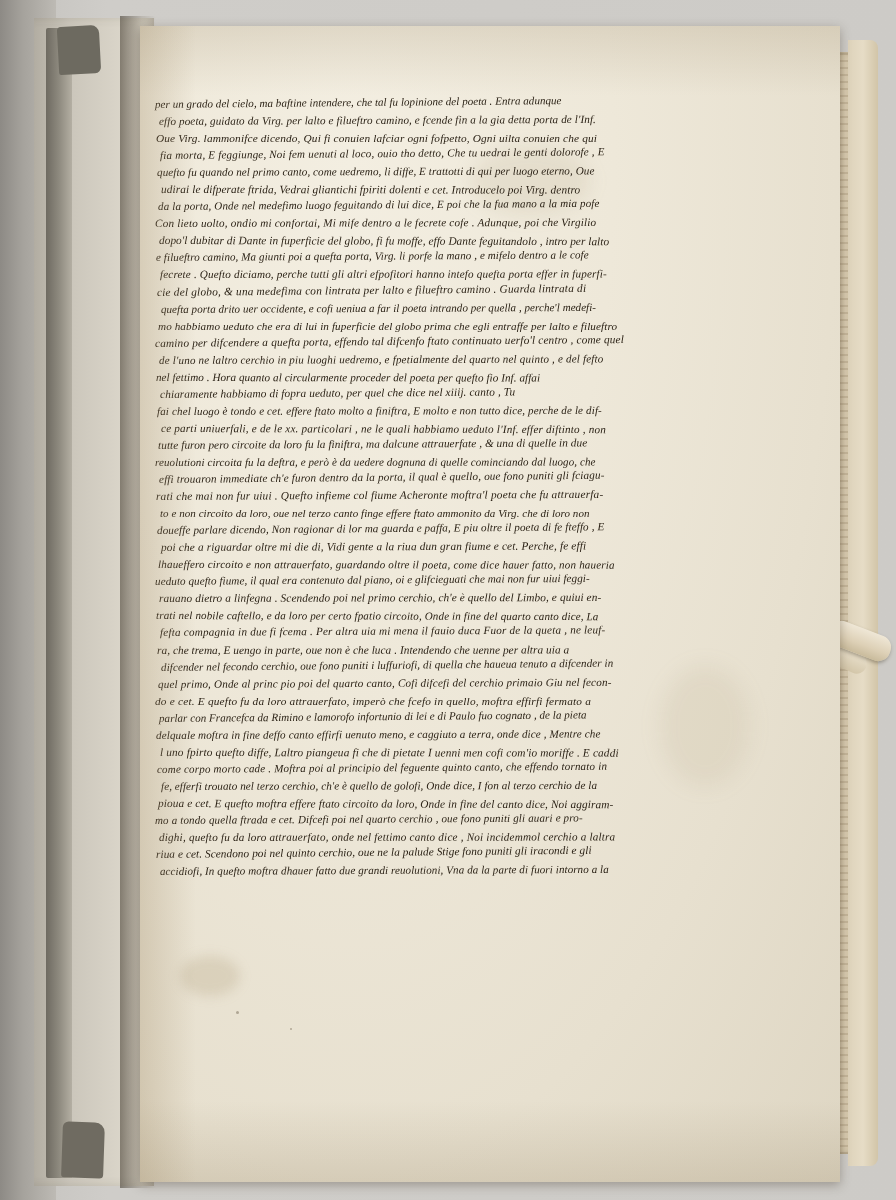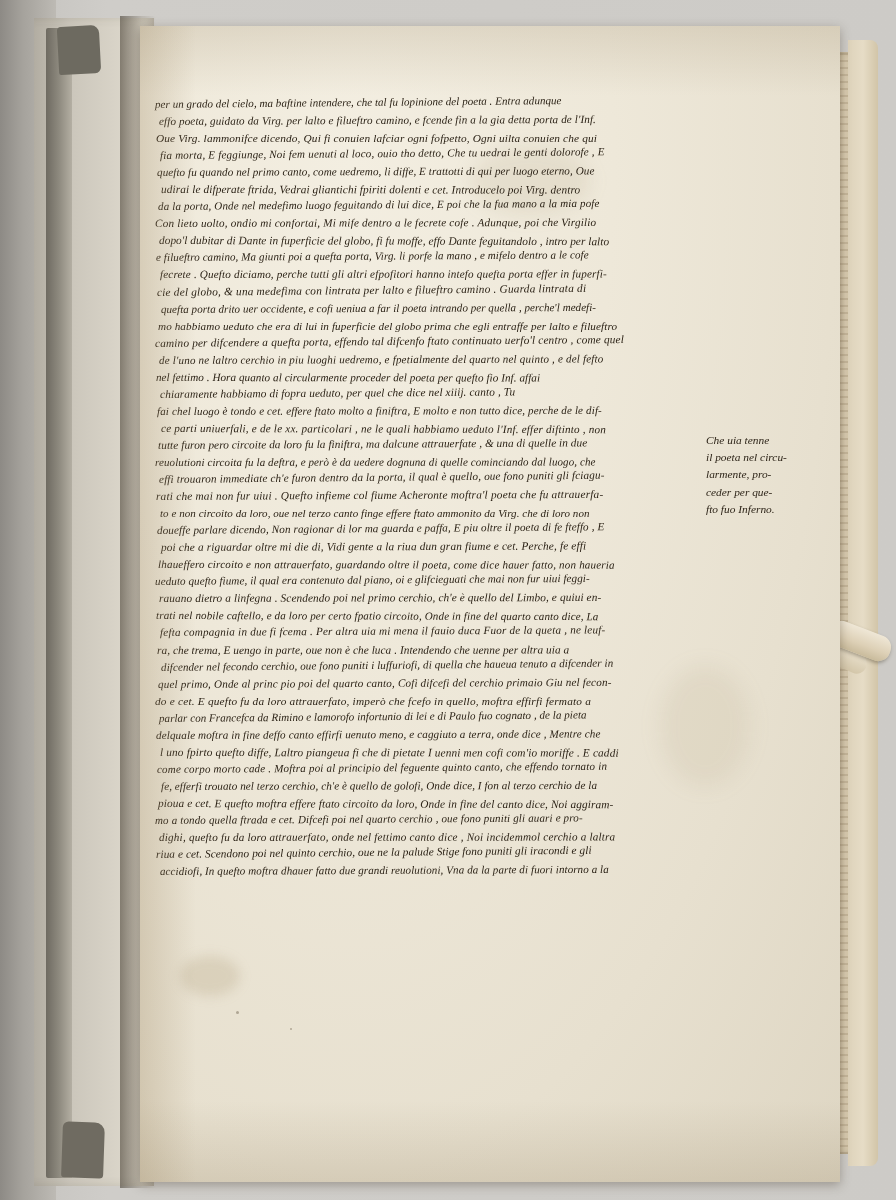--- a/index.html
+++ b/index.html
@@ -248,20 +248,13 @@
       <div class="line" style="transform: translateX(0px) rotate(0.15deg); letter-spacing: 0.1px; font-size: 11.3px;">pioua e cet.   E quefto moftra effere ftato circoito da loro, Onde in fine del canto dice, Noi aggiram-</div>
       <div class="line" style="transform: translateX(-3px) rotate(-0.34deg); letter-spacing: 0.15px; font-size: 11px;">mo a tondo quella ftrada e cet.       Difcefi poi nel quarto cerchio , oue fono puniti gli auari e pro-</div>
       <div class="line" style="transform: translateX(1px) rotate(-0.06deg); letter-spacing: 0.2px; font-size: 11.15px;">dighi, quefto fu da loro attrauerfato, onde nel fettimo canto dice , Noi incidemmol cerchio a laltra</div>
       <div class="line" style="transform: translateX(-2px) rotate(-0.55deg); letter-spacing: 0.05px; font-size: 11.3px;">riua e cet.    Scendono poi nel quinto cerchio, oue ne la palude Stige fono puniti gli iracondi e gli</div>
       <div class="line" style="transform: translateX(2px) rotate(-0.27deg); letter-spacing: 0.1px; font-size: 11px;">accidiofi, In quefto moftra dhauer fatto due grandi reuolutioni, Vna da la parte di fuori intorno a la</div>
       <div class="line" style="transform: translateX(-1px) rotate(0.01deg); letter-spacing: 0.15px; font-size: 11.15px;"></div>
     </div>
 
   </div>
 
-  <div class="margin-note">
-    <div>Che uia tenne</div>
-    <div>il poeta nel circu-</div>
-    <div>larmente, pro-</div>
-    <div>ceder per que-</div>
-    <div>fto fuo Inferno.</div>
-  </div>
 </div>
 
 </body></html>

